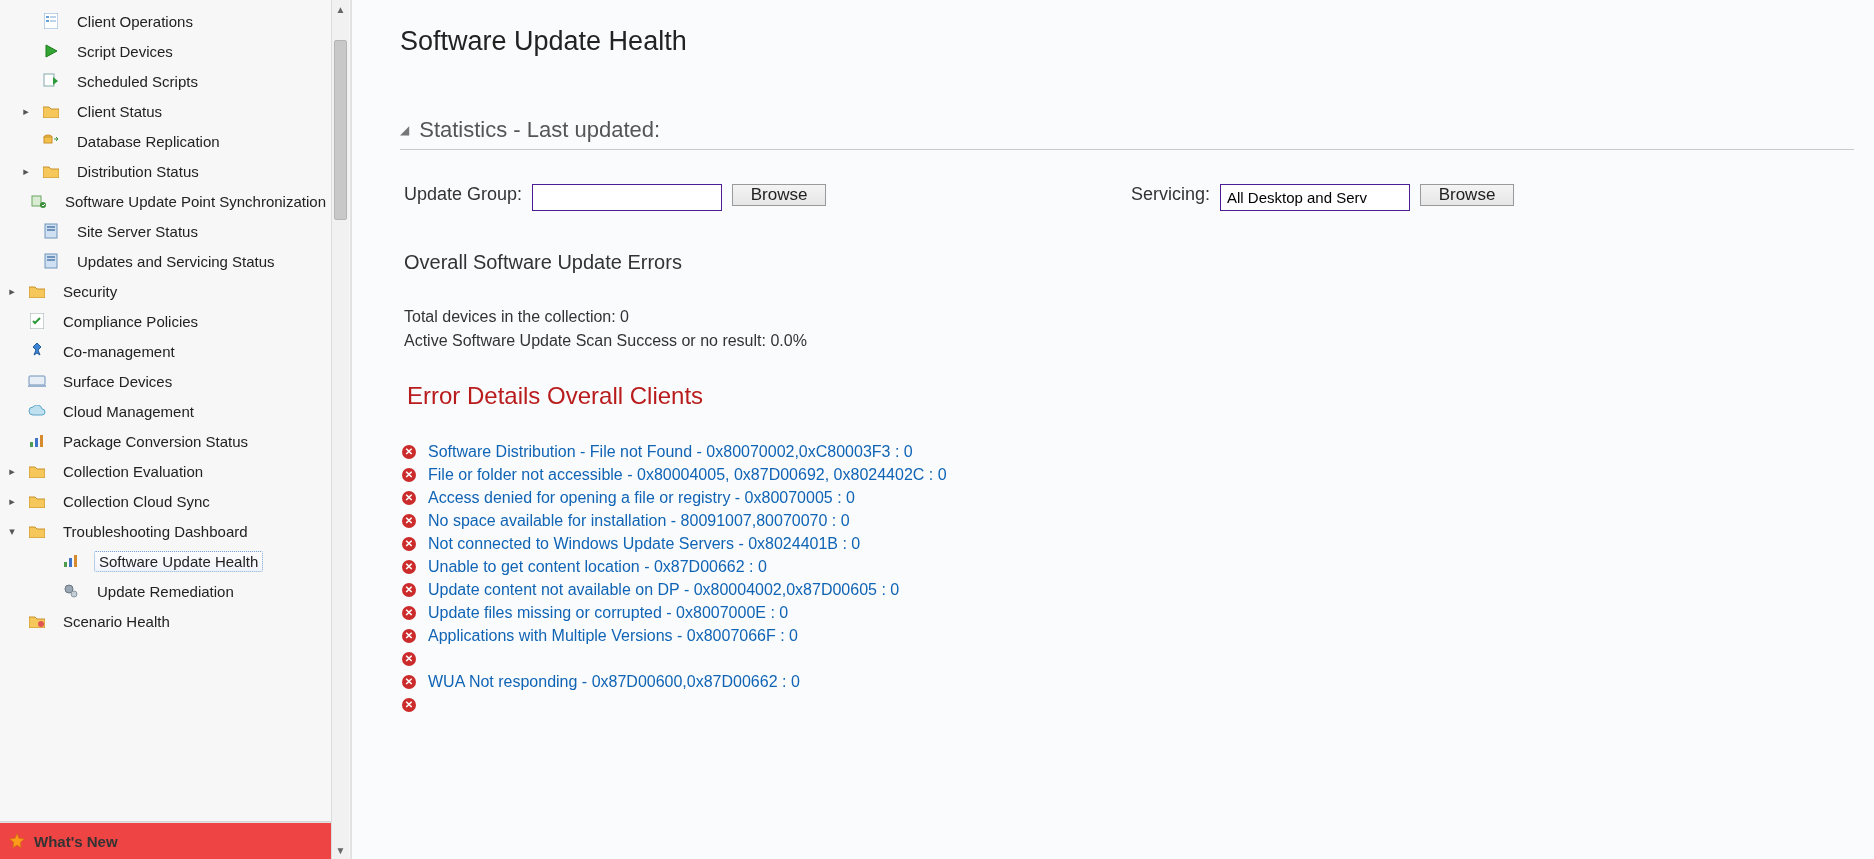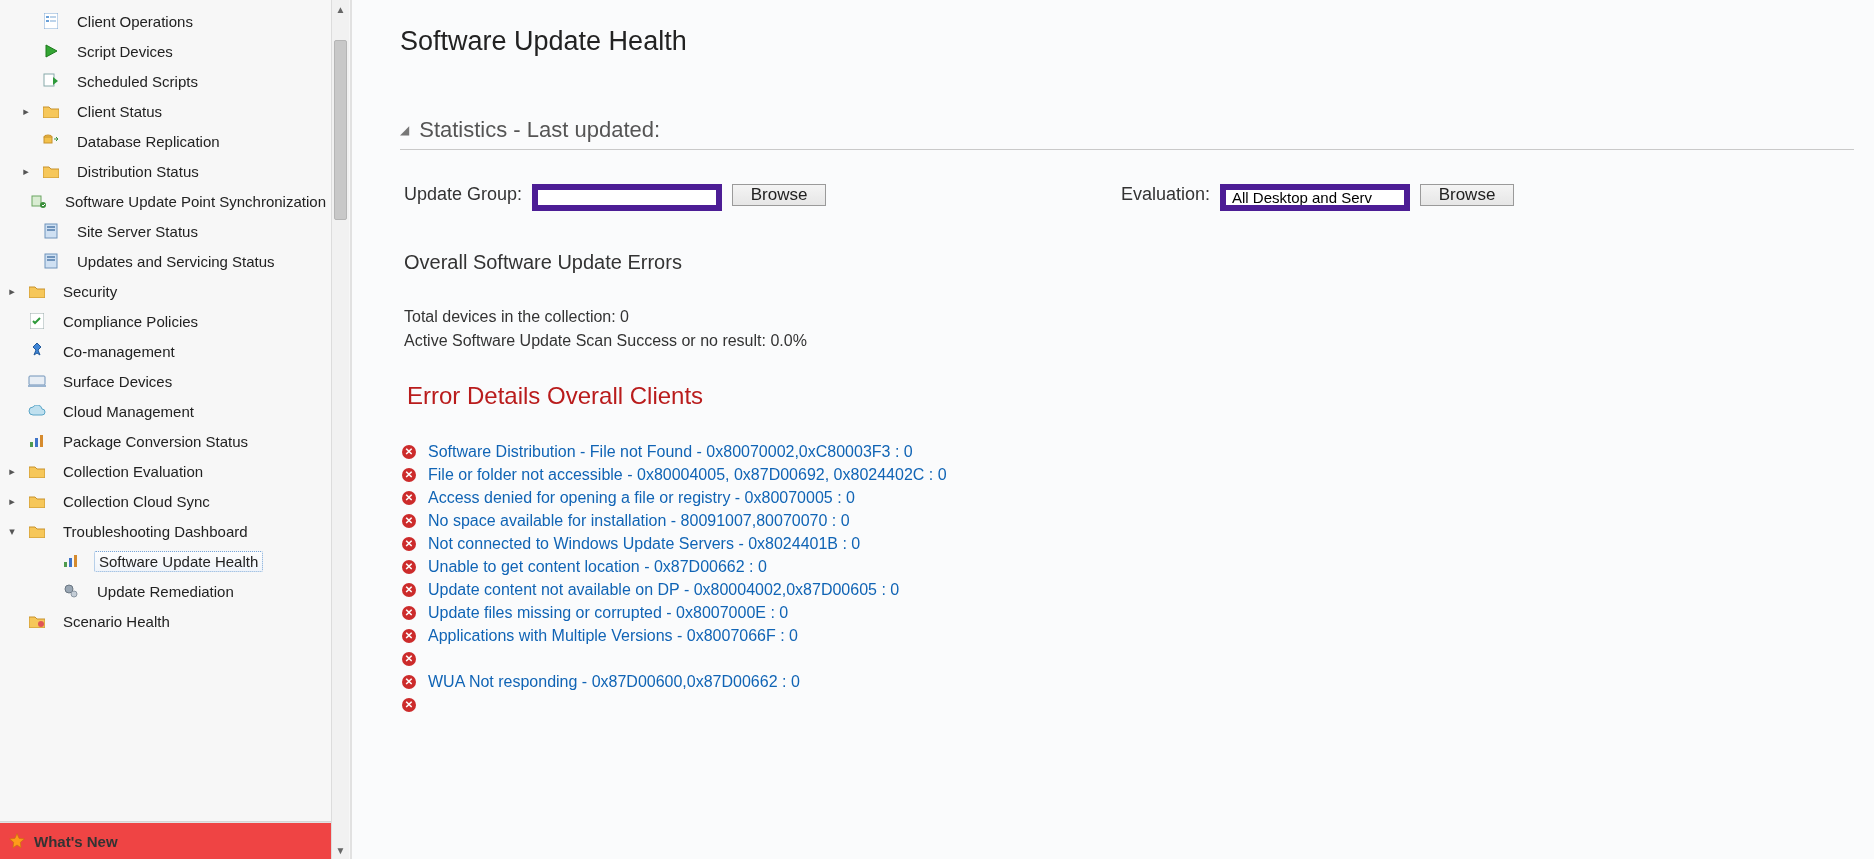--- a/index.html
+++ b/index.html
@@ -154,21 +154,21 @@
     gap: 10px;
     margin-bottom: 40px;
     padding-left: 4px;
   }
   .filters .lbl {
     font-size: 18px;
     color: #333;
   }
   .txt {
     height: 27px;
-    border: 6px solid #4c1d95;
+    border: 1px solid #4c1d95;
     background: #fff;
     font-size: 15px;
     padding: 0 6px;
   }
   .txt.ug { width: 190px; }
   .txt.col { width: 190px; }
   .btn {
     height: 22px;
     min-width: 94px;
     background: linear-gradient(#f4f4f4,#e6e6e6);
@@ -466,21 +466,21 @@
     </div>
     <div class="section-rule"></div>
 
     <div class="filters">
       <span class="lbl">Update Group:</span>
       <input class="txt ug" type="text" value="" style="">
       <button class="btn">Browse</button>
 
       <span class="spacer"></span>
 
-      <span class="lbl">Evaluation:</span>
+      <span class="lbl">Servicing:</span>
       <input class="txt col" type="text" value="All Desktop and Serv" style="">
       <button class="btn">Browse</button>
       <span style="width:350px"></span>
     </div>
 
     <div class="sub-heading">Overall Software Update Errors</div>
     <div class="stat-line">Total devices in the collection: 0</div>
     <div class="stat-line">Active Software Update Scan Success or no result: 0.0%</div>
 
     <div class="err-heading">Error Details Overall Clients</div>

